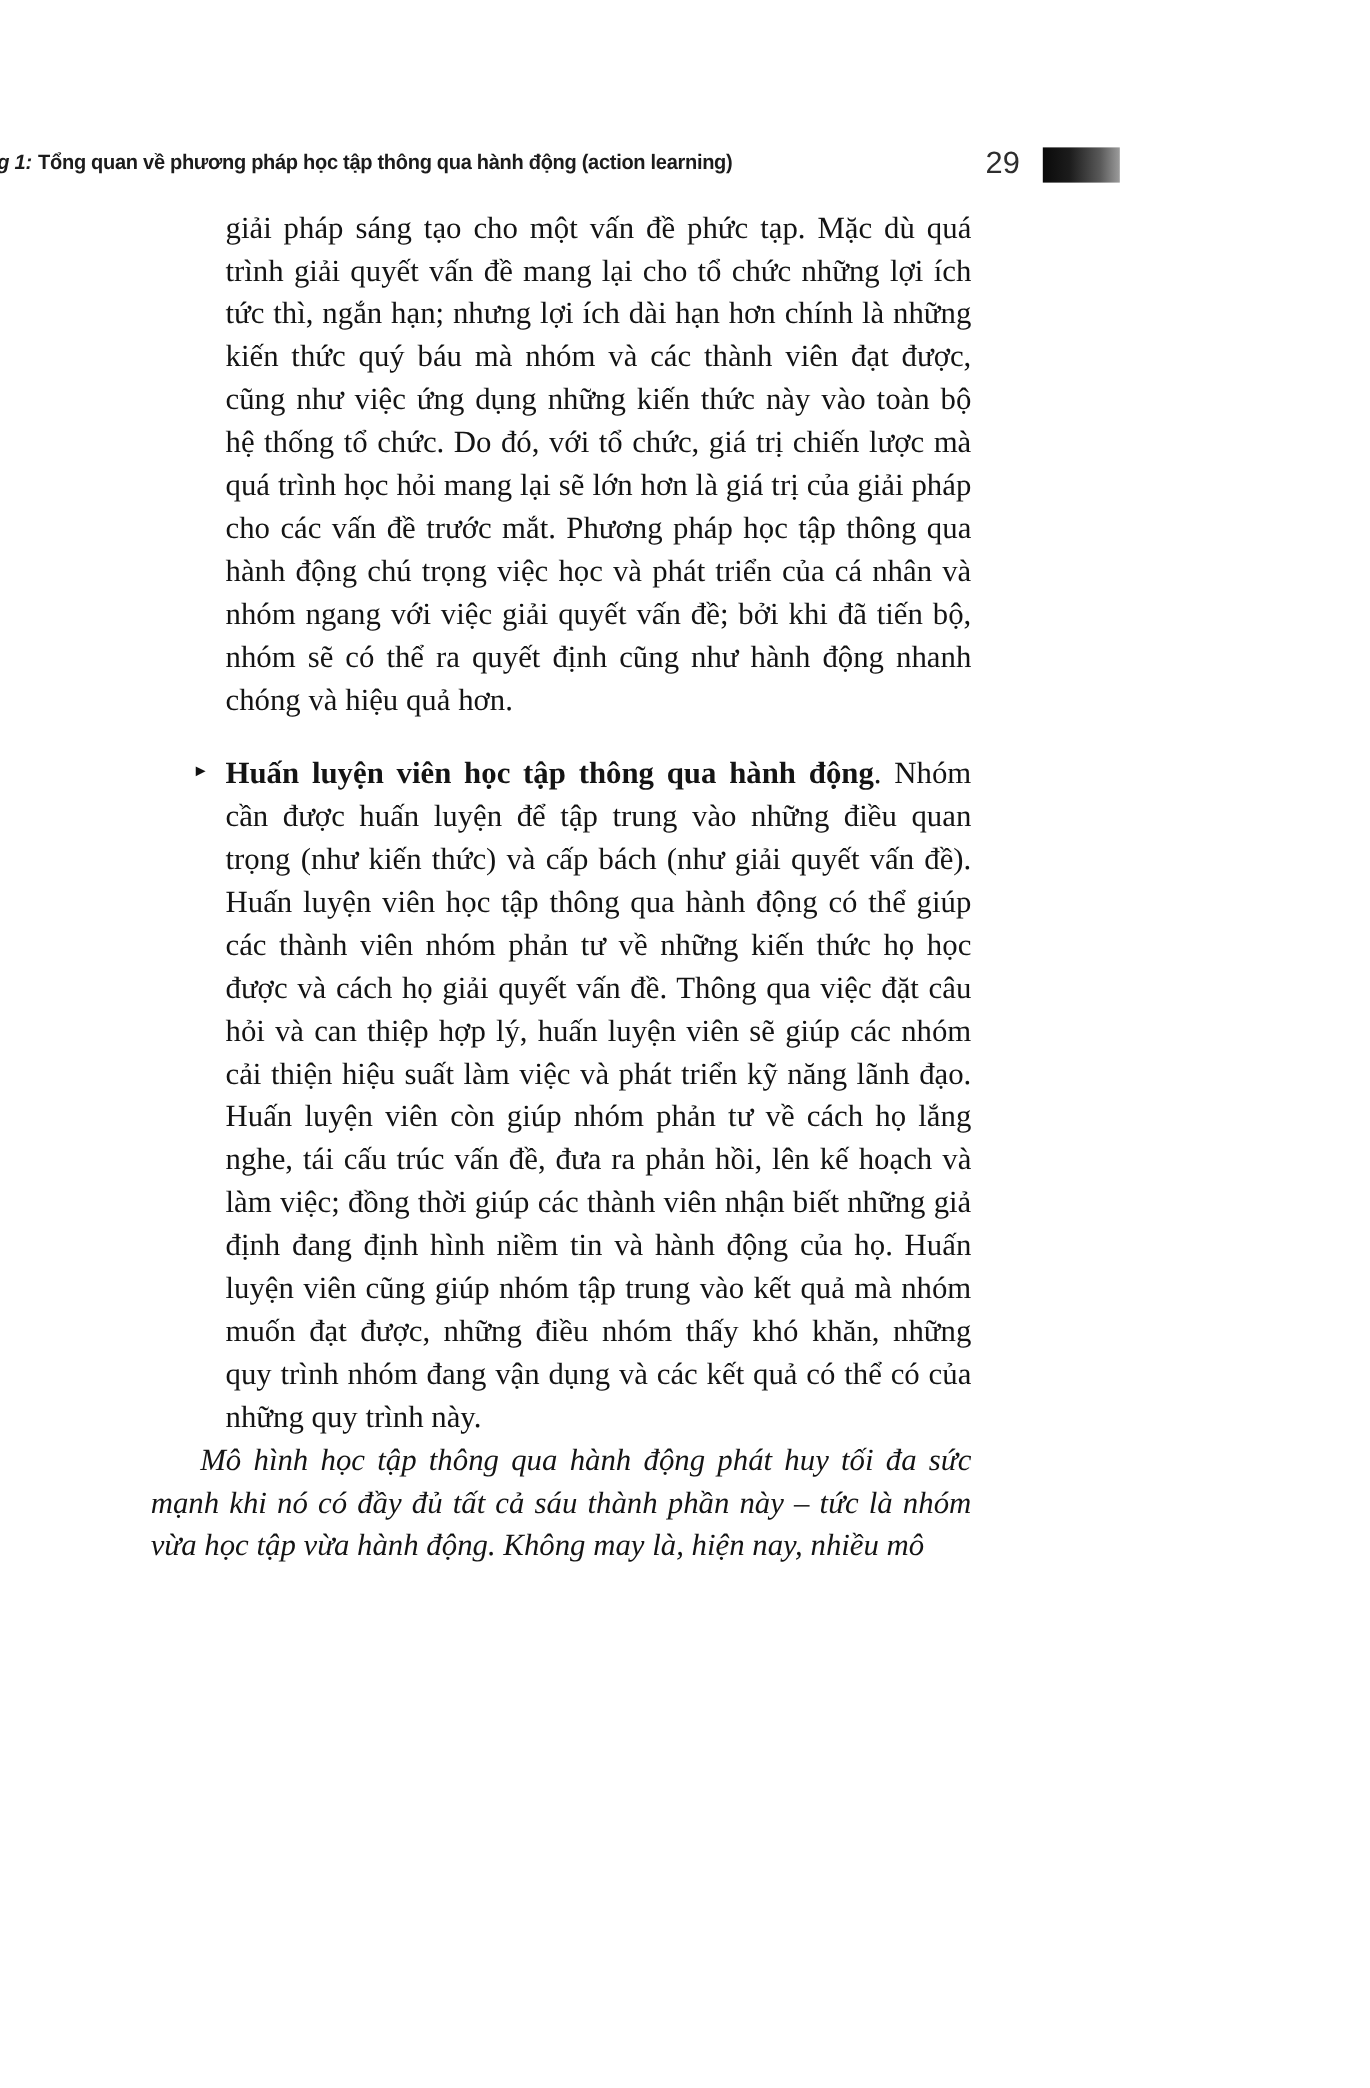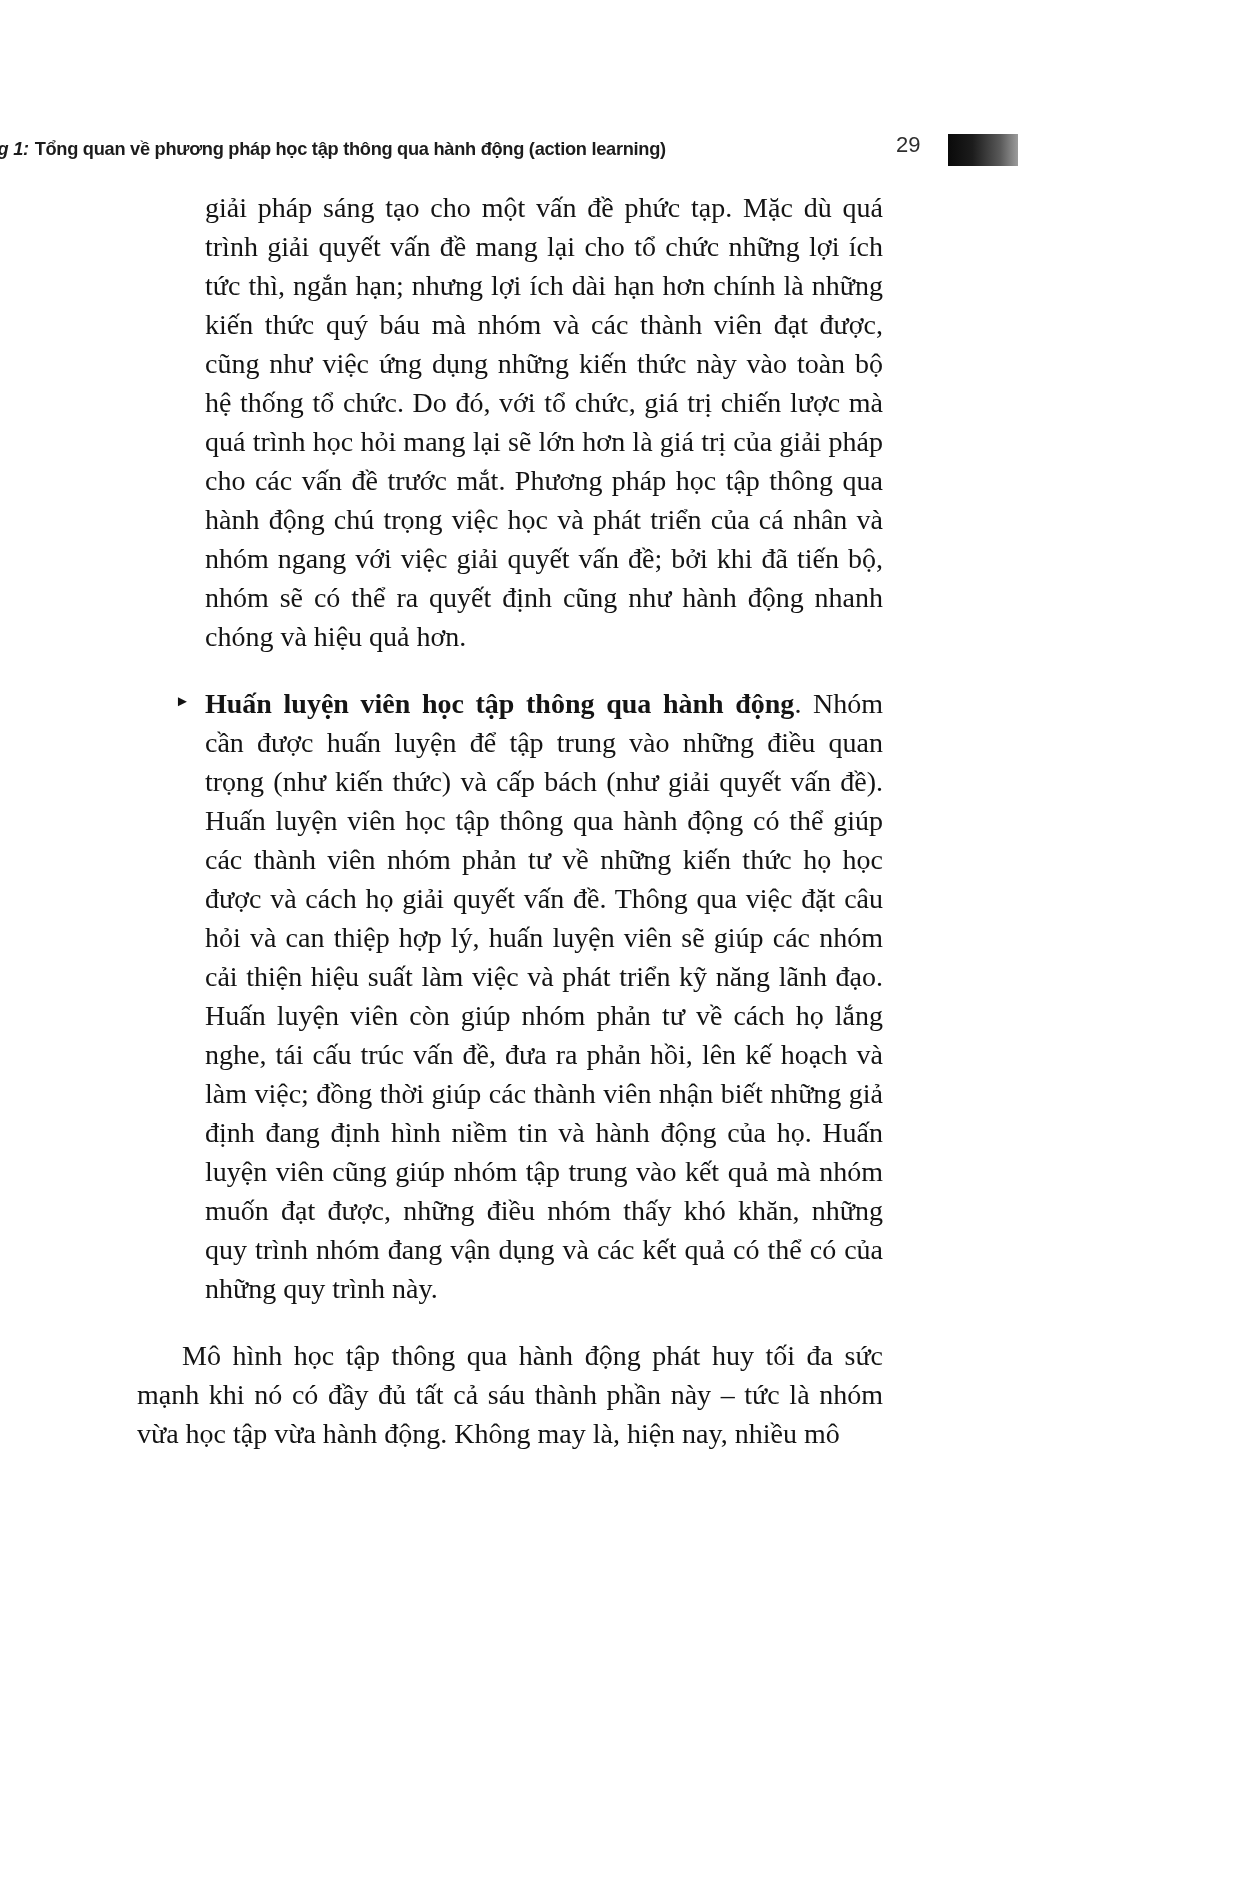--- a/index.html
+++ b/index.html
@@ -44,21 +44,21 @@
     margin-right: 6px;
   }
   .chapter-title {
     font-weight: 700;
   }
   .page-number {
     position: absolute;
     top: -2px;
     left: 896px;
     font-family: "Liberation Sans", sans-serif;
-    font-size: 22px;
+    font-size: 28px;
     font-weight: 400;
     color: #2e2e2e;
   }
   .header-bar {
     position: absolute;
     top: 0px;
     left: 948px;
     width: 70px;
     height: 32px;
     background: linear-gradient(to right, #0a0a0a 0%, #1c1c1c 35%, #5a5a5a 75%, #9c9c9c 100%);
@@ -89,22 +89,22 @@
     left: -30px;
     top: 10px;
     font-size: 15px;
     line-height: 15px;
     color: #111111;
   }
   .bullet-title {
     font-weight: 700;
   }
   .closing {
-    margin-top: 28px;
     text-indent: 45px;
+    font-style: italic;
   }
 </style>
 </head>
 <body>
 
 <div class="page">
 
   <div class="running-header">
     <div class="header-text">
       <span class="chapter-label">Chương 1:</span><span class="chapter-title">Tổng quan về phương pháp học tập thông qua hành động (action learning)</span>

